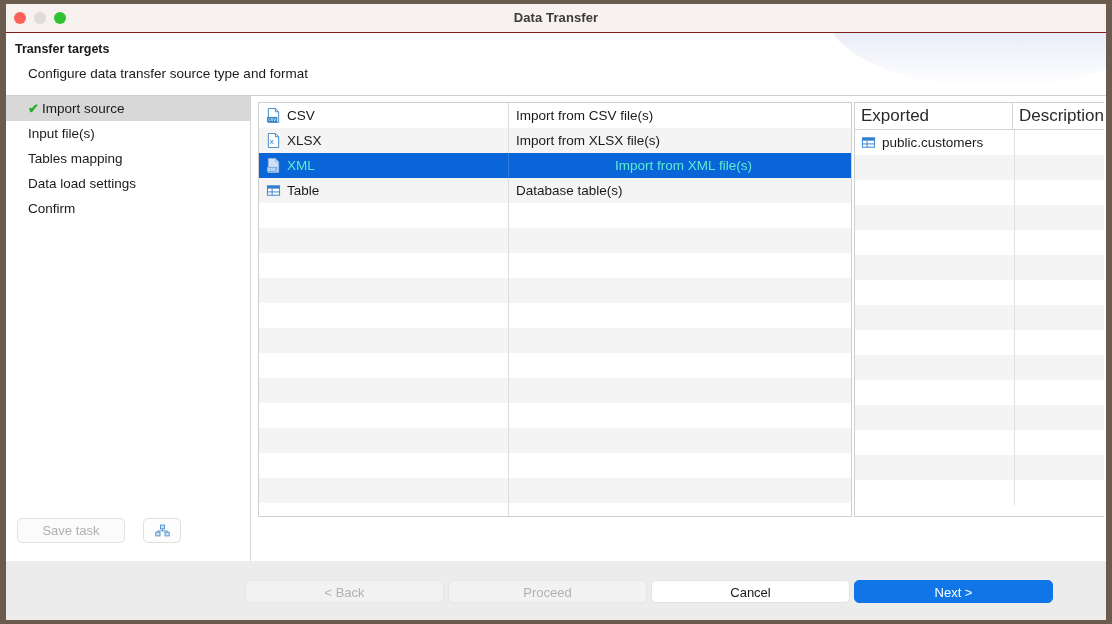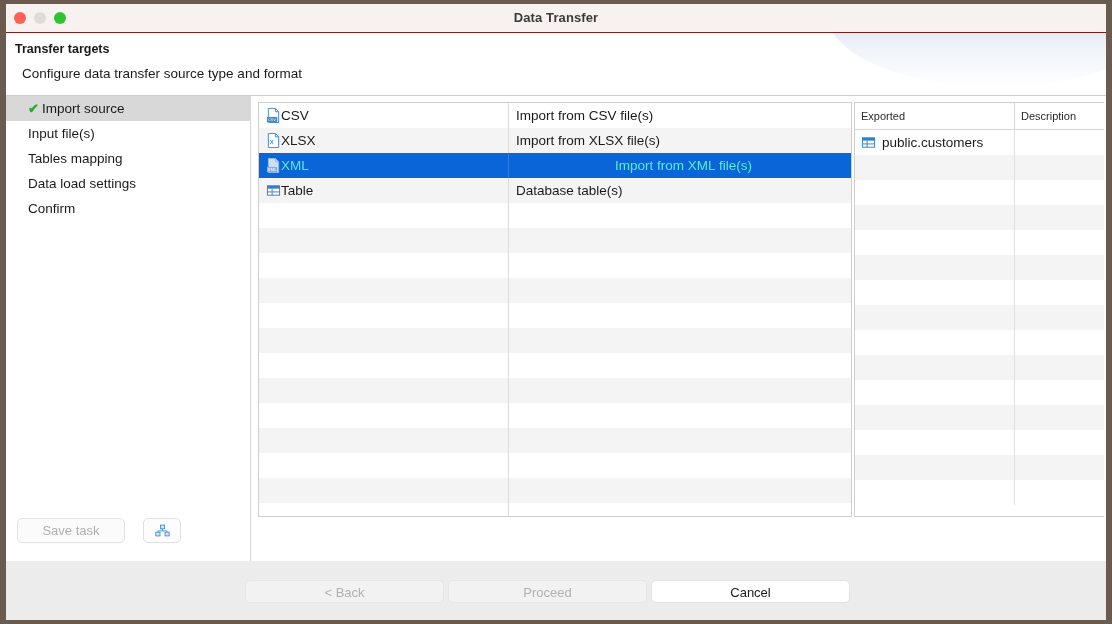--- a/index.html
+++ b/index.html
@@ -78,21 +78,21 @@
   .header-title {
     position: absolute;
     left: 9px;
     top: 9px;
     font-size: 12.5px;
     font-weight: bold;
     color: #1a1a1a;
   }
   .header-sub {
     position: absolute;
-    left: 16px;
+    left: 22px;
     top: 33px;
     font-size: 13.5px;
     color: #1a1a1a;
   }
 
   
   .body-area {
     position: relative;
     height: 465px;
     background: #ffffff;
@@ -181,21 +181,21 @@
     align-items: center;
     background: #ffffff;
   }
   .row.alt { background: #f4f4f4; }
   .row.sel { background: #0a66d8; }
   .cell-name {
     width: 250px;
     flex: none;
     display: flex;
     align-items: center;
-    gap: 0;
+    gap: 6px;
     padding-left: 7px;
     box-sizing: border-box;
     font-size: 13.5px;
     color: #1a1a1a;
     border-right: 1px solid #dcdcdc;
     height: 25px;
   }
   .cell-desc {
     flex: 1;
     padding-left: 7px;
@@ -219,21 +219,21 @@
     background: #ffffff;
     overflow: hidden;
   }
   .rp-head {
     display: flex;
     height: 26px;
     background: #ffffff;
     border-bottom: 1px solid #d4d4d4;
   }
   .rp-head .rh {
-    font-size: 11px;
+    font-size: 17px;
     color: #2a2a2a;
     line-height: 26px;
     padding-left: 6px;
     box-sizing: border-box;
   }
   .rp-head .rh.c1 { width: 160px; border-right: 1px solid #d4d4d4; }
   .rp-head .rh.c2 { flex: 1; }
   .rp-row {
     display: flex;
     height: 25px;
@@ -542,16 +542,17 @@
         </div>
     </div>
 
   </div>
 
   <div class="footer">
     <div class="btnrow">
       <div class="btn disabled">&lt; Back</div>
       <div class="btn disabled">Proceed</div>
       <div class="btn normal">Cancel</div>
+      <div class="btn primary">Next &gt;</div>
     </div>
   </div>
 
 </div>
 
 </body></html>

